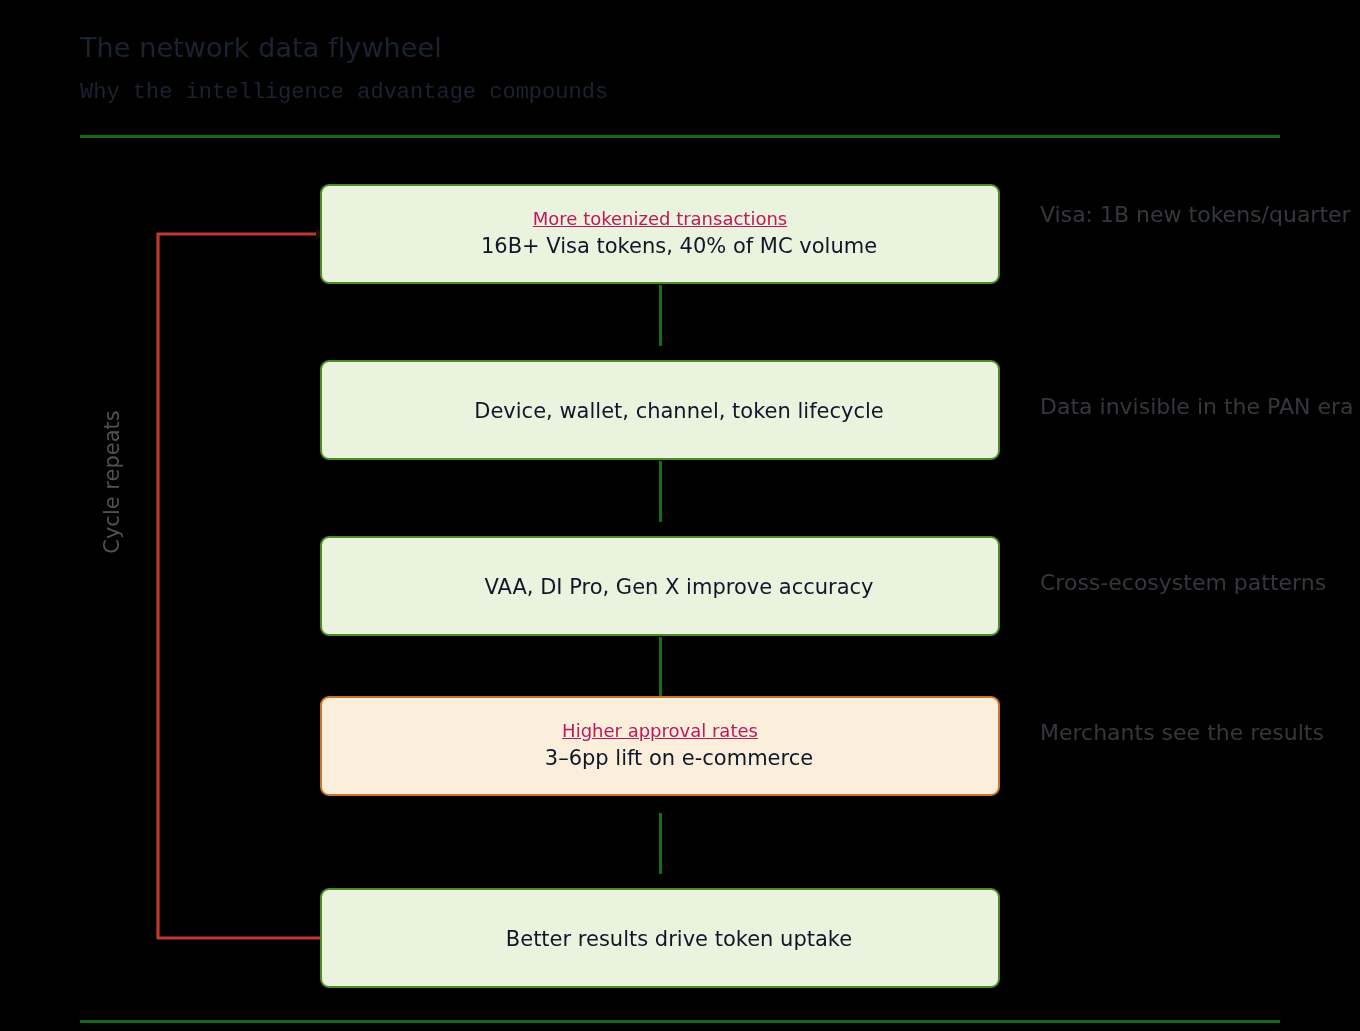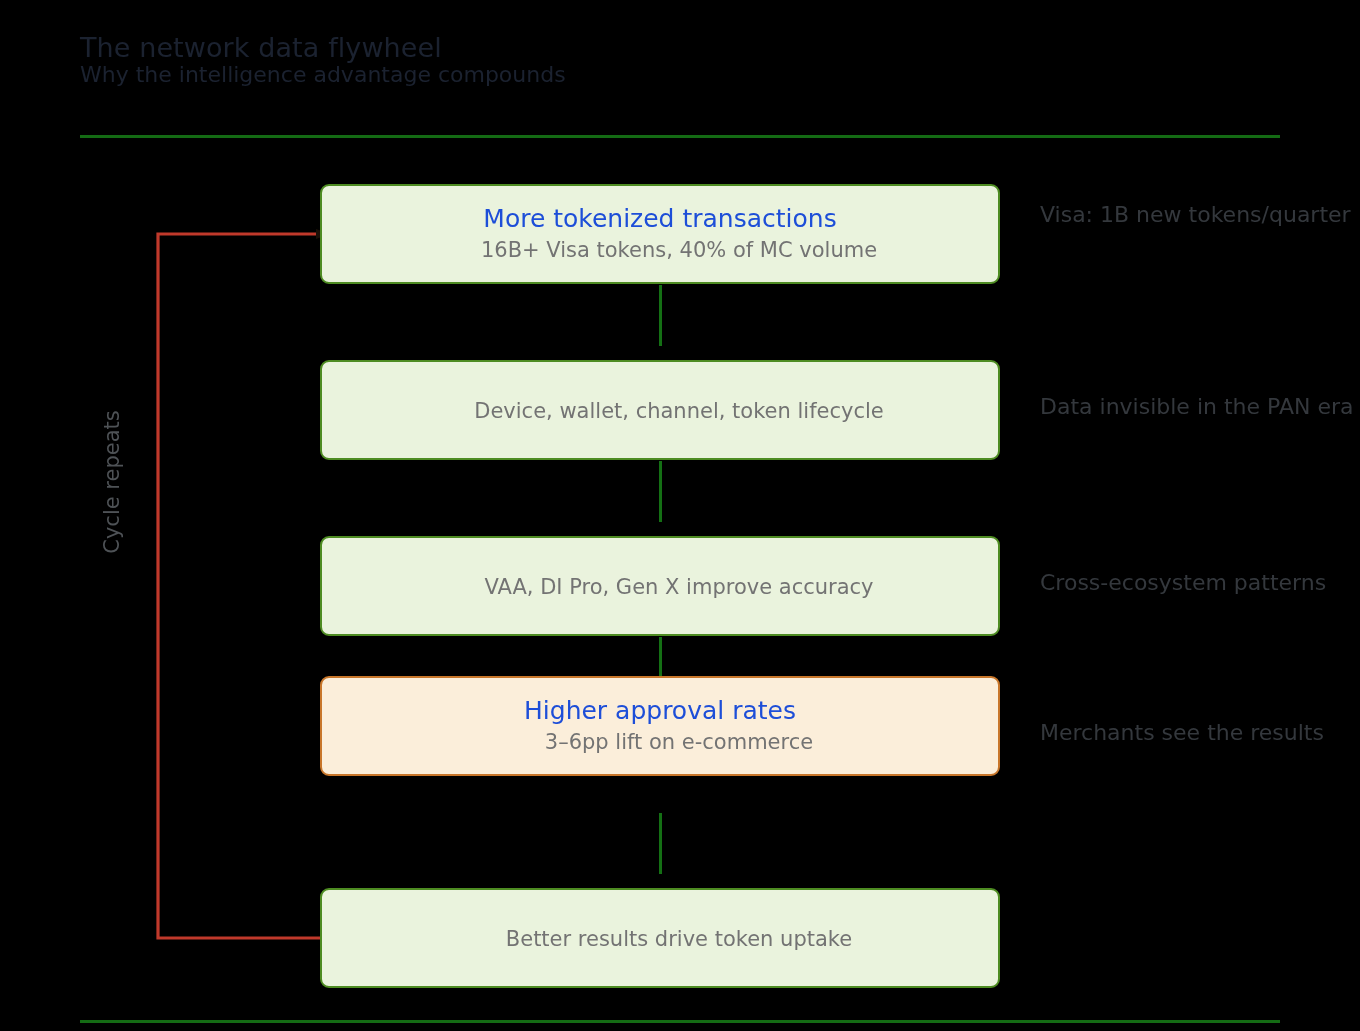--- a/index.html
+++ b/index.html
@@ -28,24 +28,25 @@
     left: 80px;
     top: 32px;
     font-size: 27px;
     color: #1b2230;
     letter-spacing: 0.1px;
     white-space: nowrap;
   }
   .subtitle {
     position: absolute;
     left: 80px;
-    top: 62px;
+    top: 80px;
     font-size: 22px;
     color: #1b2230;
     white-space: nowrap;
+    font-family: Liberation Mono, monospace;
   }
   .rule {
     position: absolute;
     left: 80px;
     width: 1200px;
     height: 3px;
     background: #146b14;
   }
   .rule-top { top: 135px; }
   .rule-bottom { top: 1020px; }
@@ -65,38 +66,39 @@
   }
   .node.green {
     background: #eaf3dd;
     border: 2px solid #4e8c22;
   }
   .node.peach {
     background: #fbeeda;
     border: 2px solid #c8762a;
   }
   .node-title {
-    font-size: 25px;
-    color: #1d4ed8;
+    font-size: 18px;
+    color: #be185d;
     line-height: 1.15;
     white-space: nowrap;
+    text-decoration: underline;
   }
   .node-sub {
     font-size: 21px;
-    color: #737373;
+    color: #0f172a;
     line-height: 1.2;
     margin-top: 4px;
     white-space: nowrap;
     margin-left: 38px;
   }
 
   .n0 { top: 184px; }
   .n1 { top: 360px; }
   .n2 { top: 536px; }
-  .n3 { top: 676px; }
+  .n3 { top: 696px; }
   .n4 { top: 888px; }
 
   
   .connector {
     position: absolute;
     left: 659px;
     width: 3px;
     background: #147014;
     height: 61px;
   }

